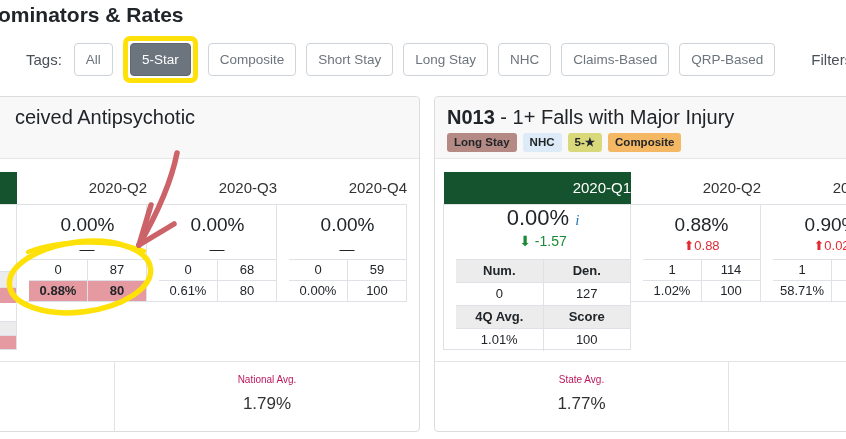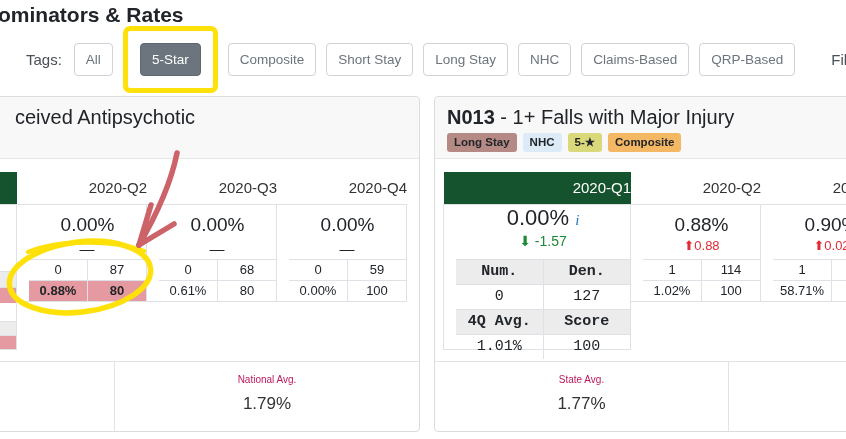--- a/index.html
+++ b/index.html
@@ -22,21 +22,21 @@
   .filter-label { font-size:15px; color:#495057; margin-right:2px; }
   .filters-label { margin-left:26px; }
   .tag-btn {
     font-size:13.5px; color:#6c757d; background:#fff;
     border:1px solid #ced4da; border-radius:4px;
     padding:7px 11px; line-height:17px; cursor:pointer;
     font-family:"Liberation Sans", sans-serif;
   }
   .tag-btn.selected { background:#6c757d; border-color:#60686f; color:#fff; }
   .hl-box {
-    border:5px solid #ffe10a; border-radius:7px; padding:12px;
+    border:5px solid #ffe10a; border-radius:7px; padding:2px;
     display:inline-flex; align-items:center;
   }
 
   
   .card {
     position:absolute; top:96px; width:600px; height:336px;
     background:#fff; border:1px solid #dcdcdc; border-radius:4px;
   }
   .card.left  { left:-180px; }
   .card.right { left:434px; }
@@ -84,21 +84,21 @@
   .mt-row:last-child { border-bottom:none; }
   .mt-row span {
     flex:1; text-align:center; font-size:13px; color:#212529;
     padding:2px 0 3px 0; border-right:1px solid #dee2e6; min-height:13px;
   }
   .mt-row span:last-child { border-right:none; }
   .mt-row.hdr span { background:#ececec; font-weight:700; }
   .mt-row.hl span  { background:#e49aa0; font-weight:700; }
 
   .exp-table { margin-top:10px; border-top:1px solid #dee2e6; }
-  .exp-table .mt-row span { font-size:15px; padding:3px 0 4px 0;font-family:Liberation Mono, monospace; }
+  .exp-table .mt-row span { font-size:13px; padding:3px 0 4px 0; }
 
   
   .exp-frag { margin-top:66px; }
   .exp-frag .mt-row span { min-height:15px; padding:0; }
   .frag-gap { height:18px; }
 
   .card-footer {
     position:absolute; left:0; right:0; bottom:0; height:70px;
     border-top:1px solid #e3e3e3; display:flex;
   }

